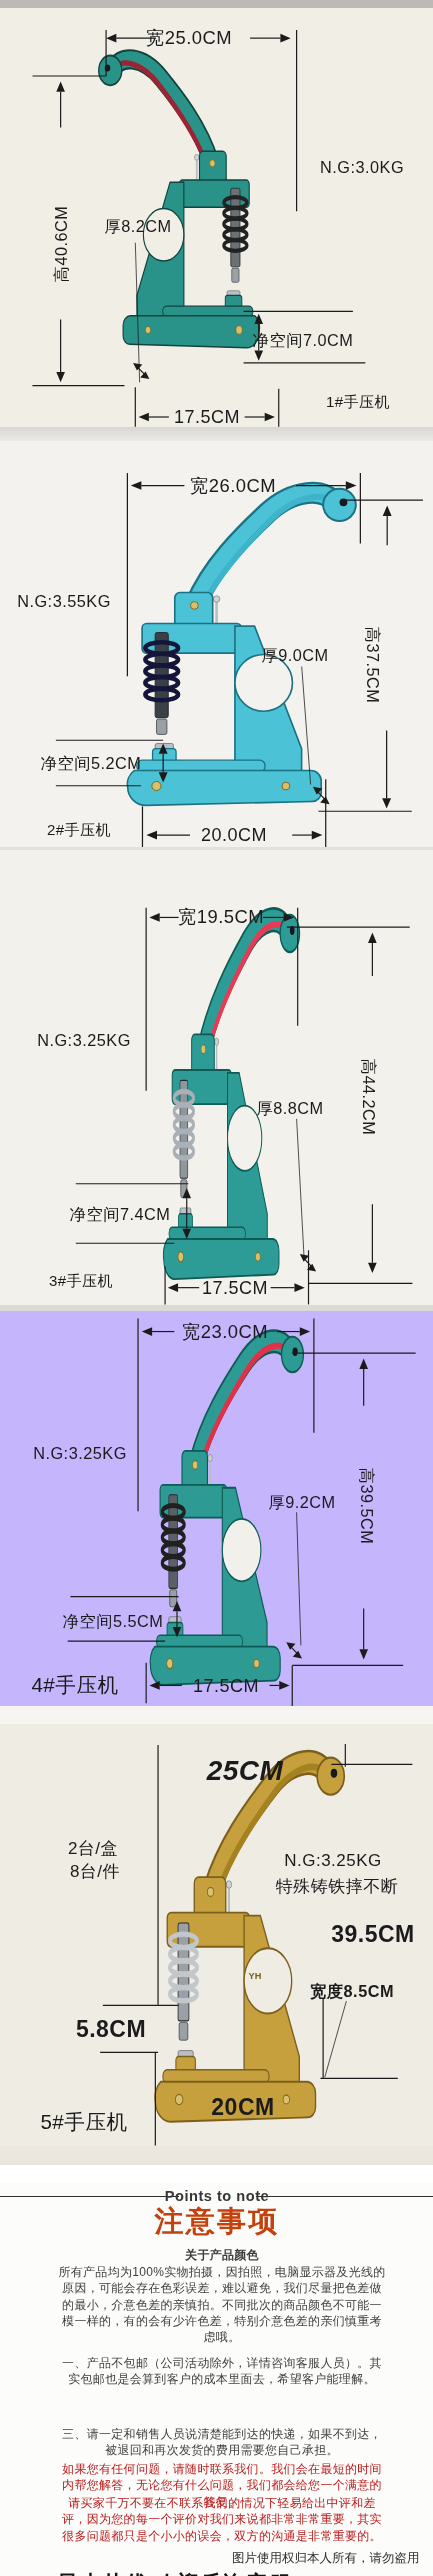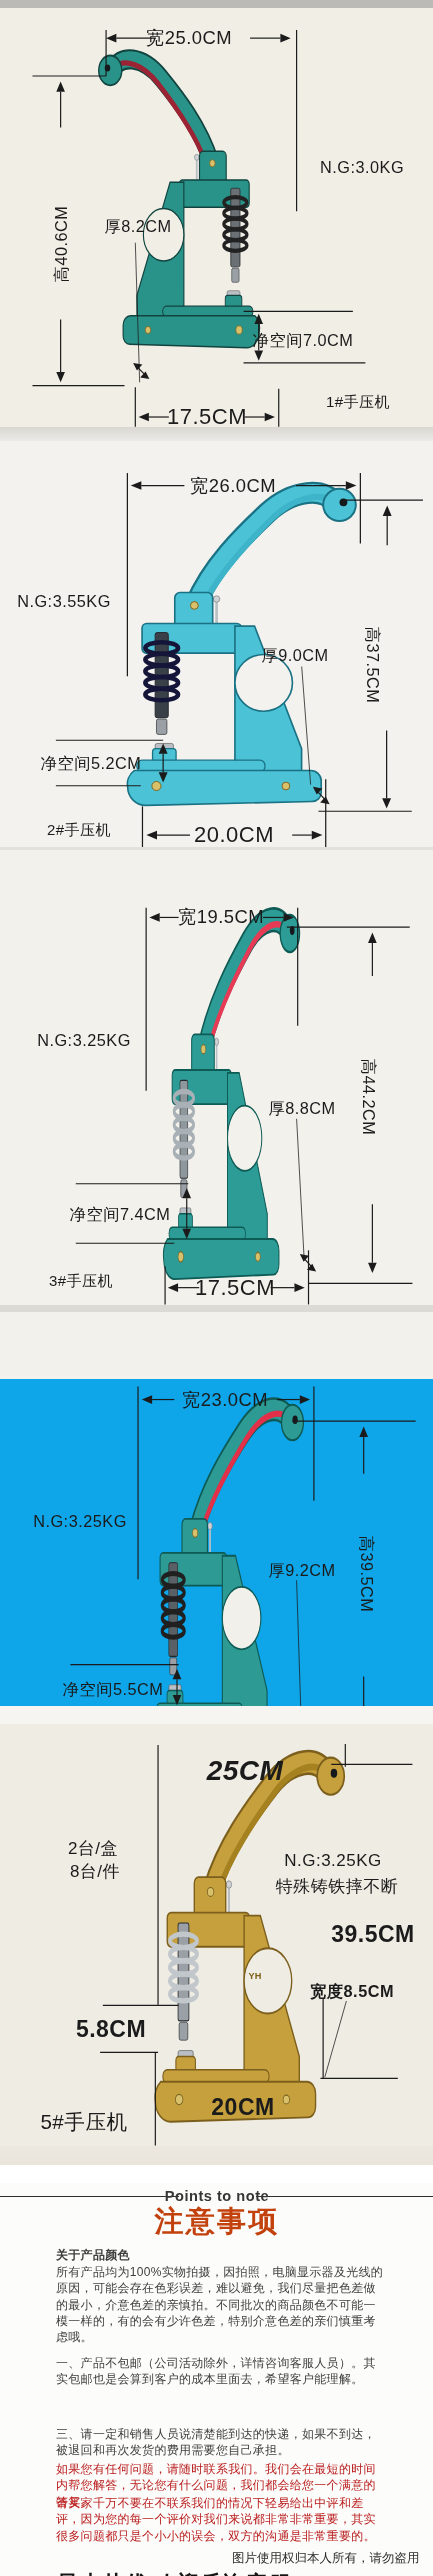--- a/index.html
+++ b/index.html
@@ -3,38 +3,38 @@
 <meta charset="utf-8">
 <style>
   html,body{margin:0;padding:0;background:#ffffff;}
   .canvas{position:relative;width:433px;height:2576px;margin:0;overflow:hidden;
           font-family:"Liberation Sans","DejaVu Sans",sans-serif;color:#1b1b1b;}
   .sec{position:absolute;left:0;width:433px;overflow:hidden;}
   .sec svg{position:absolute;left:0;top:0;}
   .strip{position:absolute;left:0;width:433px;}
   .lab{position:absolute;transform:translate(-50%,-50%);white-space:nowrap;
        color:#1b1b1b;letter-spacing:0.5px;line-height:1;}
-  .f30{font-size:16.3px;} .f31{font-size:17px;} .f32{font-size:22px;}
+  .f30{font-size:16.3px;} .f31{font-size:17px;} .f32{font-size:18px;}
   .f34{font-size:18.4px;} .f36{font-size:15px;} .f38{font-size:20.6px;}
   .f42{font-size:23px;font-weight:bold;} .f44{font-size:28px;font-weight:bold;font-style:italic;}
   .bold{font-weight:bold;}
   .rotR{transform:translate(-50%,-50%) rotate(90deg);}
   .rotL{transform:translate(-50%,-50%) rotate(-90deg);}
   .dim line, .dim path{stroke:#1b1b1b;stroke-width:2.2;}
   .dim .thin{stroke-width:1.4;}
   .dim polygon{fill:#1b1b1b;stroke:none;}
   
   .notice{background:#fcfcfb;margin-top:17px;}
   .nt-rule{position:absolute;height:1.6px;background:#2f2f2f;top:12.5px;}
   .nt-eyebrow{position:absolute;top:13px;left:217px;transform:translate(-50%,-50%);
               font-size:14.6px;font-weight:bold;color:#373737;letter-spacing:0.5px;}
   .nt-title{position:absolute;top:39px;left:217px;transform:translate(-50%,-50%);
             font-size:29px;font-weight:bold;color:#c2410c;letter-spacing:2.2px;}
   .np{position:absolute;left:56px;width:332px;font-size:12px;line-height:16.3px;
-      color:#3e3e3e;letter-spacing:0.3px;}
+      color:#3e3e3e;letter-spacing:0.3px;text-align:center;}
   .np.red{color:#b91c1c;}
   .nt-copy{position:absolute;left:232px;top:367px;width:158px;font-size:12.5px;
            color:#2e2e2e;white-space:nowrap;}
   .nt-footer{position:absolute;left:57px;top:386px;font-size:21.7px;font-weight:bold;
              color:#151515;letter-spacing:1.1px;white-space:nowrap;}
 </style>
 </head>
 <body>
 
 <svg width="0" height="0" style="position:absolute" aria-hidden="true">
@@ -196,28 +196,28 @@
         <line x1="305" y1="775" x2="305" y2="845"></line>
         <line x1="570" y1="745" x2="570" y2="845"></line>
         <polygon points="310,814 329,806 329,822"></polygon>
           <line x1="329" y1="814" x2="368" y2="814"></line>
         <line x1="500" y1="814" x2="544" y2="814"></line>
           <polygon points="563,814 544,806 544,822"></polygon>
       </g>
     </svg>
     <div class="lab f34" style="left:221px;top:70px">宽19.5CM</div>
     <div class="lab f30" style="left:84px;top:193px">N.G:3.25KG</div>
-    <div class="lab f30" style="left:302px;top:261px">厚8.8CM</div>
+    <div class="lab f30" style="left:290px;top:261px">厚8.8CM</div>
     <div class="lab f30 rotR" style="left:369px;top:250px">高44.2CM</div>
     <div class="lab f30" style="left:120px;top:367px">净空间7.4CM</div>
     <div class="lab f32" style="left:235px;top:441px">17.5CM</div>
     <div class="lab f36" style="left:81px;top:433px">3#手压机</div>
   </div>
 
-  <div class="sec" style="top:1379px;height:395px;background:#0ea5e9">
+  <div class="sec" style="top:1311px;height:395px;background:#c4b5fd">
     <svg width="433" height="395" viewBox="0 0 800 730">
       <g transform="translate(218,7) scale(0.81,1.31)" style="--body: #2d9a94; --edge: #0e5a54; --inset: #e23048; --spring: #202020; --rod: #5a6166; --bgc: #f2f0ea;">
         <use href="#press"></use>
       </g>
       <g class="dim">
         <line x1="255" y1="14" x2="255" y2="370"></line>
         <line x1="580" y1="14" x2="580" y2="225"></line>
         <polygon points="262,38 281,30 281,46"></polygon>
           <line x1="281" y1="38" x2="322" y2="38"></line>
         <line x1="512" y1="38" x2="554" y2="38"></line>

